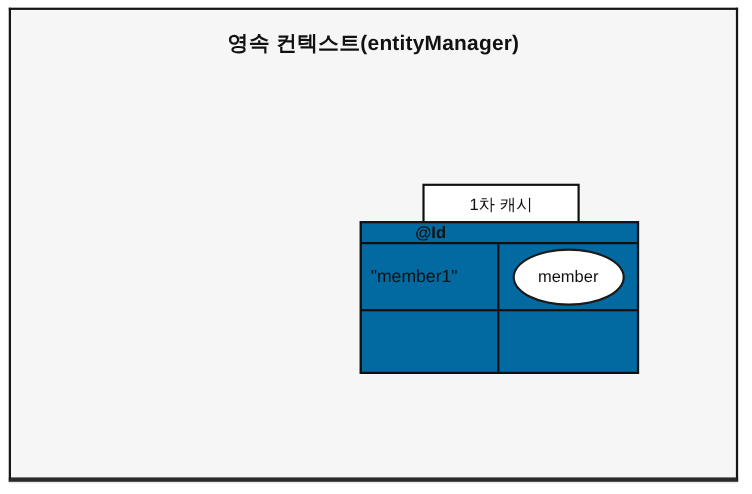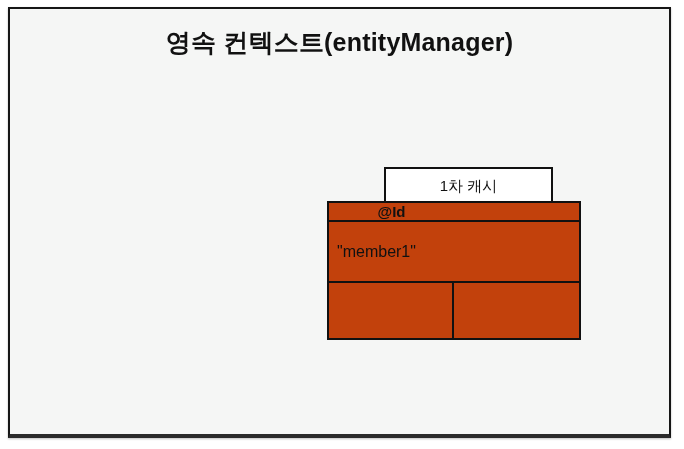--- a/index.html
+++ b/index.html
@@ -20,42 +20,42 @@
     border: 2px solid #161616;
     border-bottom: 4px solid #2b2b2b;
     box-shadow: 0 1px 2px rgba(0,0,0,0.25);
   }
 
   .slide-title {
     position: absolute;
     top: 17px; left: 0;
     width: 100%;
     text-align: center;
-    font-size: 25px;
+    font-size: 19px;
     font-weight: 700;
     letter-spacing: 0.2px;
   }
 
   .cache-box {
     position: absolute;
     left: 374px; top: 158px;
-    width: 169px; height: 38px;
+    width: 143px; height: 38px;
     background: #ffffff;
     border: 2px solid #111111;
     display: flex;
     align-items: center;
     justify-content: center;
     font-size: 15px;
   }
 
   .cache-table {
     position: absolute;
     left: 317px; top: 192px;
     width: 254px; height: 139px;
-    background: #c2410c;
+    background: #0369a1;
     border: 2px solid #111111;
     display: flex;
     flex-direction: column;
   }
   .trow {
     display: grid;
     grid-template-columns: 1fr 1fr;
   }
   .thead {
     height: 19px;
@@ -108,20 +108,25 @@
     </div>
 
     <div class="cache-table">
 
       <div class="trow thead">
         <div class="th">@Id</div>
       </div>
 
       <div class="trow row-filled">
         <div class="td td-id">"member1"</div>
+        <div class="td td-entity">
+          <div class="entity-ellipse">
+            <span>member</span>
+          </div>
+        </div>
       </div>
 
       <div class="trow row-empty">
         <div class="td td-id"></div>
         <div class="td td-entity"></div>
       </div>
 
     </div>
   </div>
 </div>

